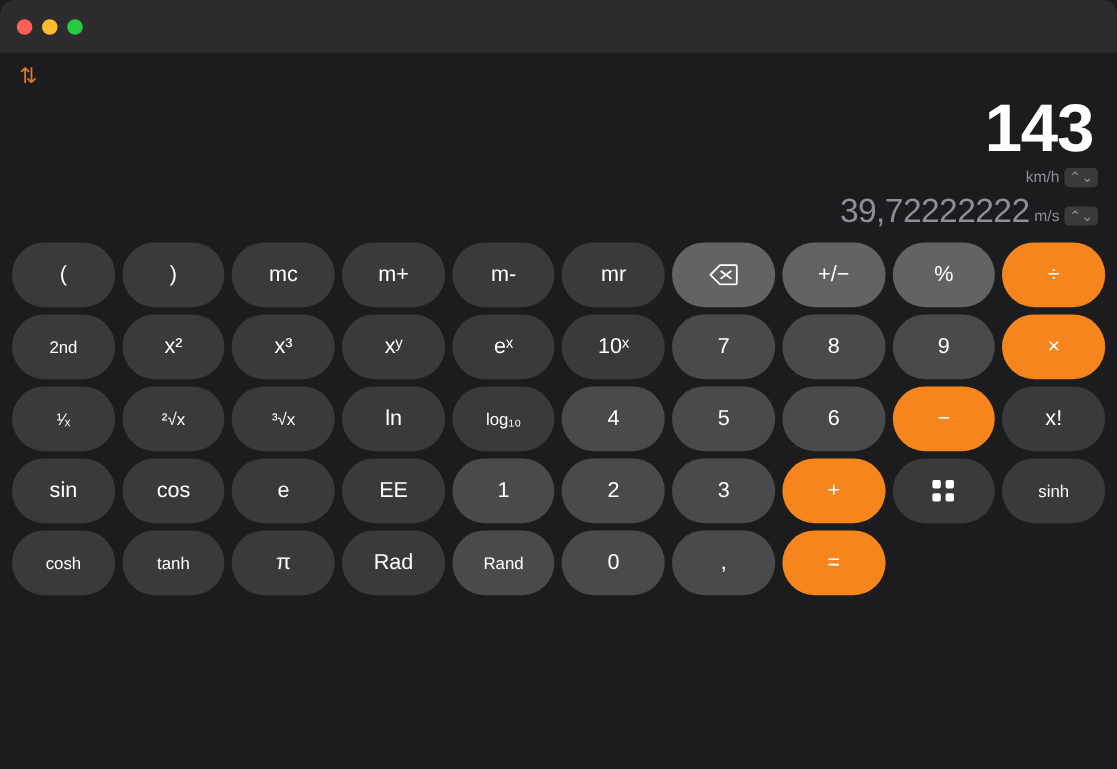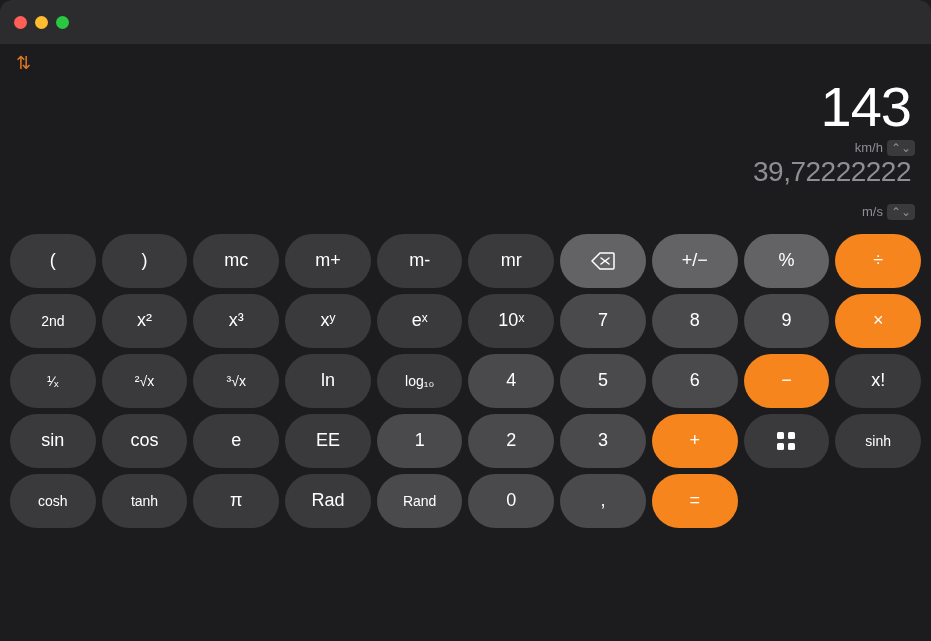--- a/index.html
+++ b/index.html
@@ -48,21 +48,21 @@
     .convert-icon {
       color: #e07820;
       font-size: 18px;
       cursor: pointer;
     }
 
     .primary-display {
       text-align: right;
       color: #ffffff;
       font-size: 56px;
-      font-weight: 400;
+      font-weight: 700;
       letter-spacing: -1px;
       line-height: 1.1;
       padding-right: 4px;
     }
 
     .unit-selector-top {
       display: flex;
       justify-content: flex-end;
       align-items: center;
       gap: 4px;
@@ -151,21 +151,21 @@
     <div style="display:flex; flex-direction:column; align-items:flex-end;">
       <div class="primary-display">143</div>
       <div class="unit-selector-top">
         <span class="unit-label">km/h</span>
         <span class="unit-stepper">⌃⌄</span>
       </div>
     </div>
   </div>
 
   <div style="display:flex; align-items:flex-end; justify-content:flex-end; gap:8px;">
-    <div style="display:flex; flex-direction:column; align-items:flex-end;">
+    <div style="display:flex; flex-direction:row; align-items:flex-end;">
       <div class="secondary-display">39,72222222</div>
       <div class="unit-selector-bottom">
         <span class="unit-label">m/s</span>
         <span class="unit-stepper">⌃⌄</span>
       </div>
     </div>
   </div>
 </div>
 
 <div class="button-grid" id="button-grid">

